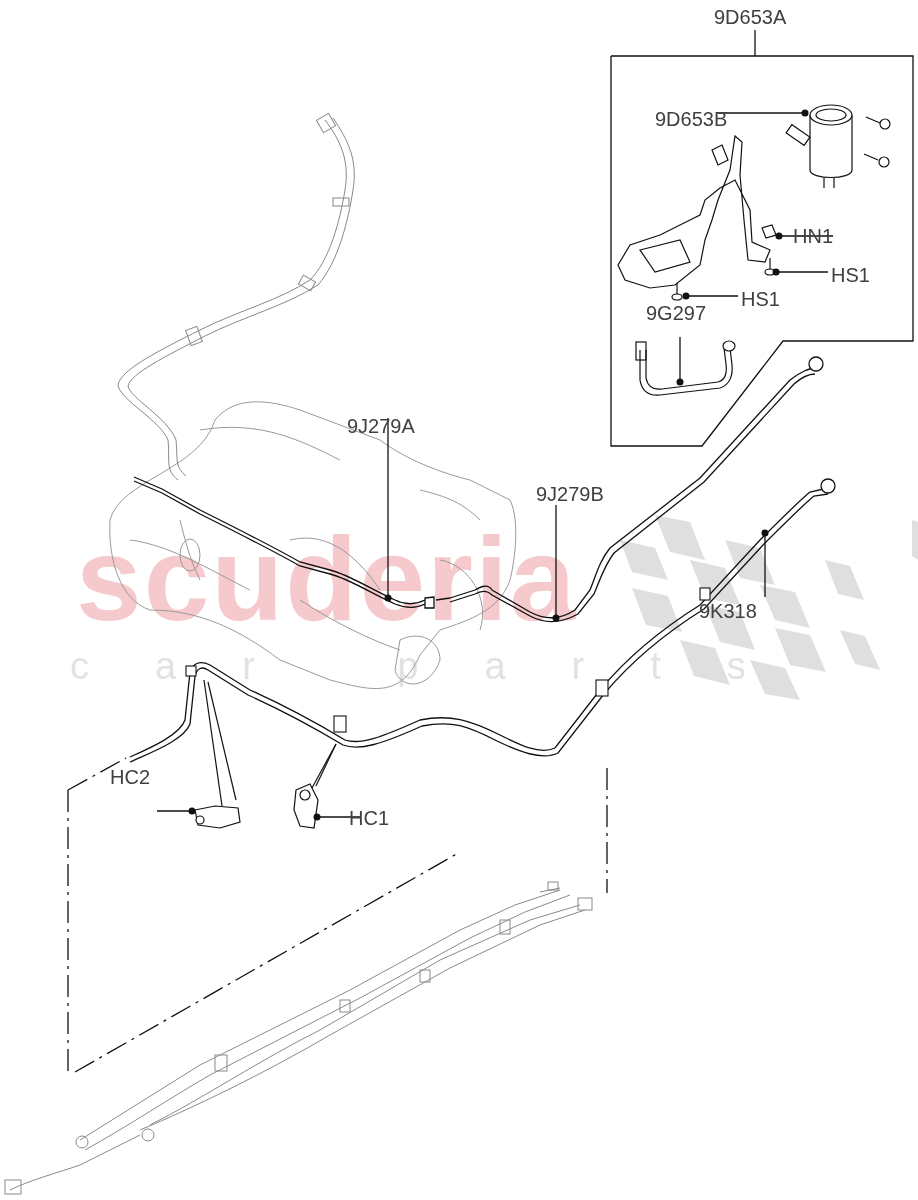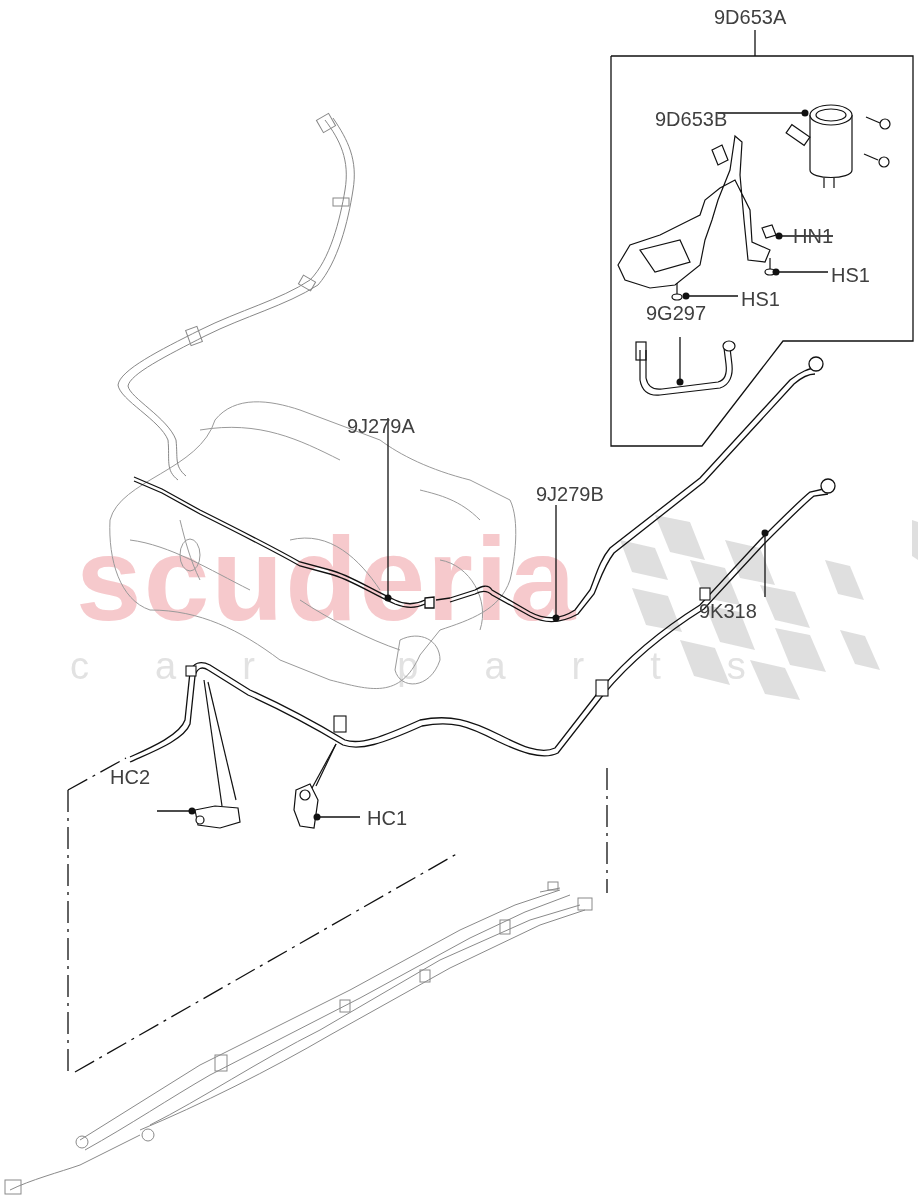--- a/index.html
+++ b/index.html
@@ -193,14 +193,14 @@
   <div class="callout" style="left:714px;top:8px">9D653A</div>
   <div class="callout" style="left:655px;top:110px">9D653B</div>
   <div class="callout" style="left:793px;top:227px">HN1</div>
   <div class="callout" style="left:831px;top:266px">HS1</div>
   <div class="callout" style="left:741px;top:290px">HS1</div>
   <div class="callout" style="left:646px;top:304px">9G297</div>
   <div class="callout" style="left:347px;top:417px">9J279A</div>
   <div class="callout" style="left:536px;top:485px">9J279B</div>
   <div class="callout" style="left:699px;top:602px">9K318</div>
   <div class="callout" style="left:110px;top:768px">HC2</div>
-  <div class="callout" style="left:367px;top:809px">HC1</div>
+  <div class="callout" style="left:349px;top:809px">HC1</div>
 </div>
 
 </body></html>

